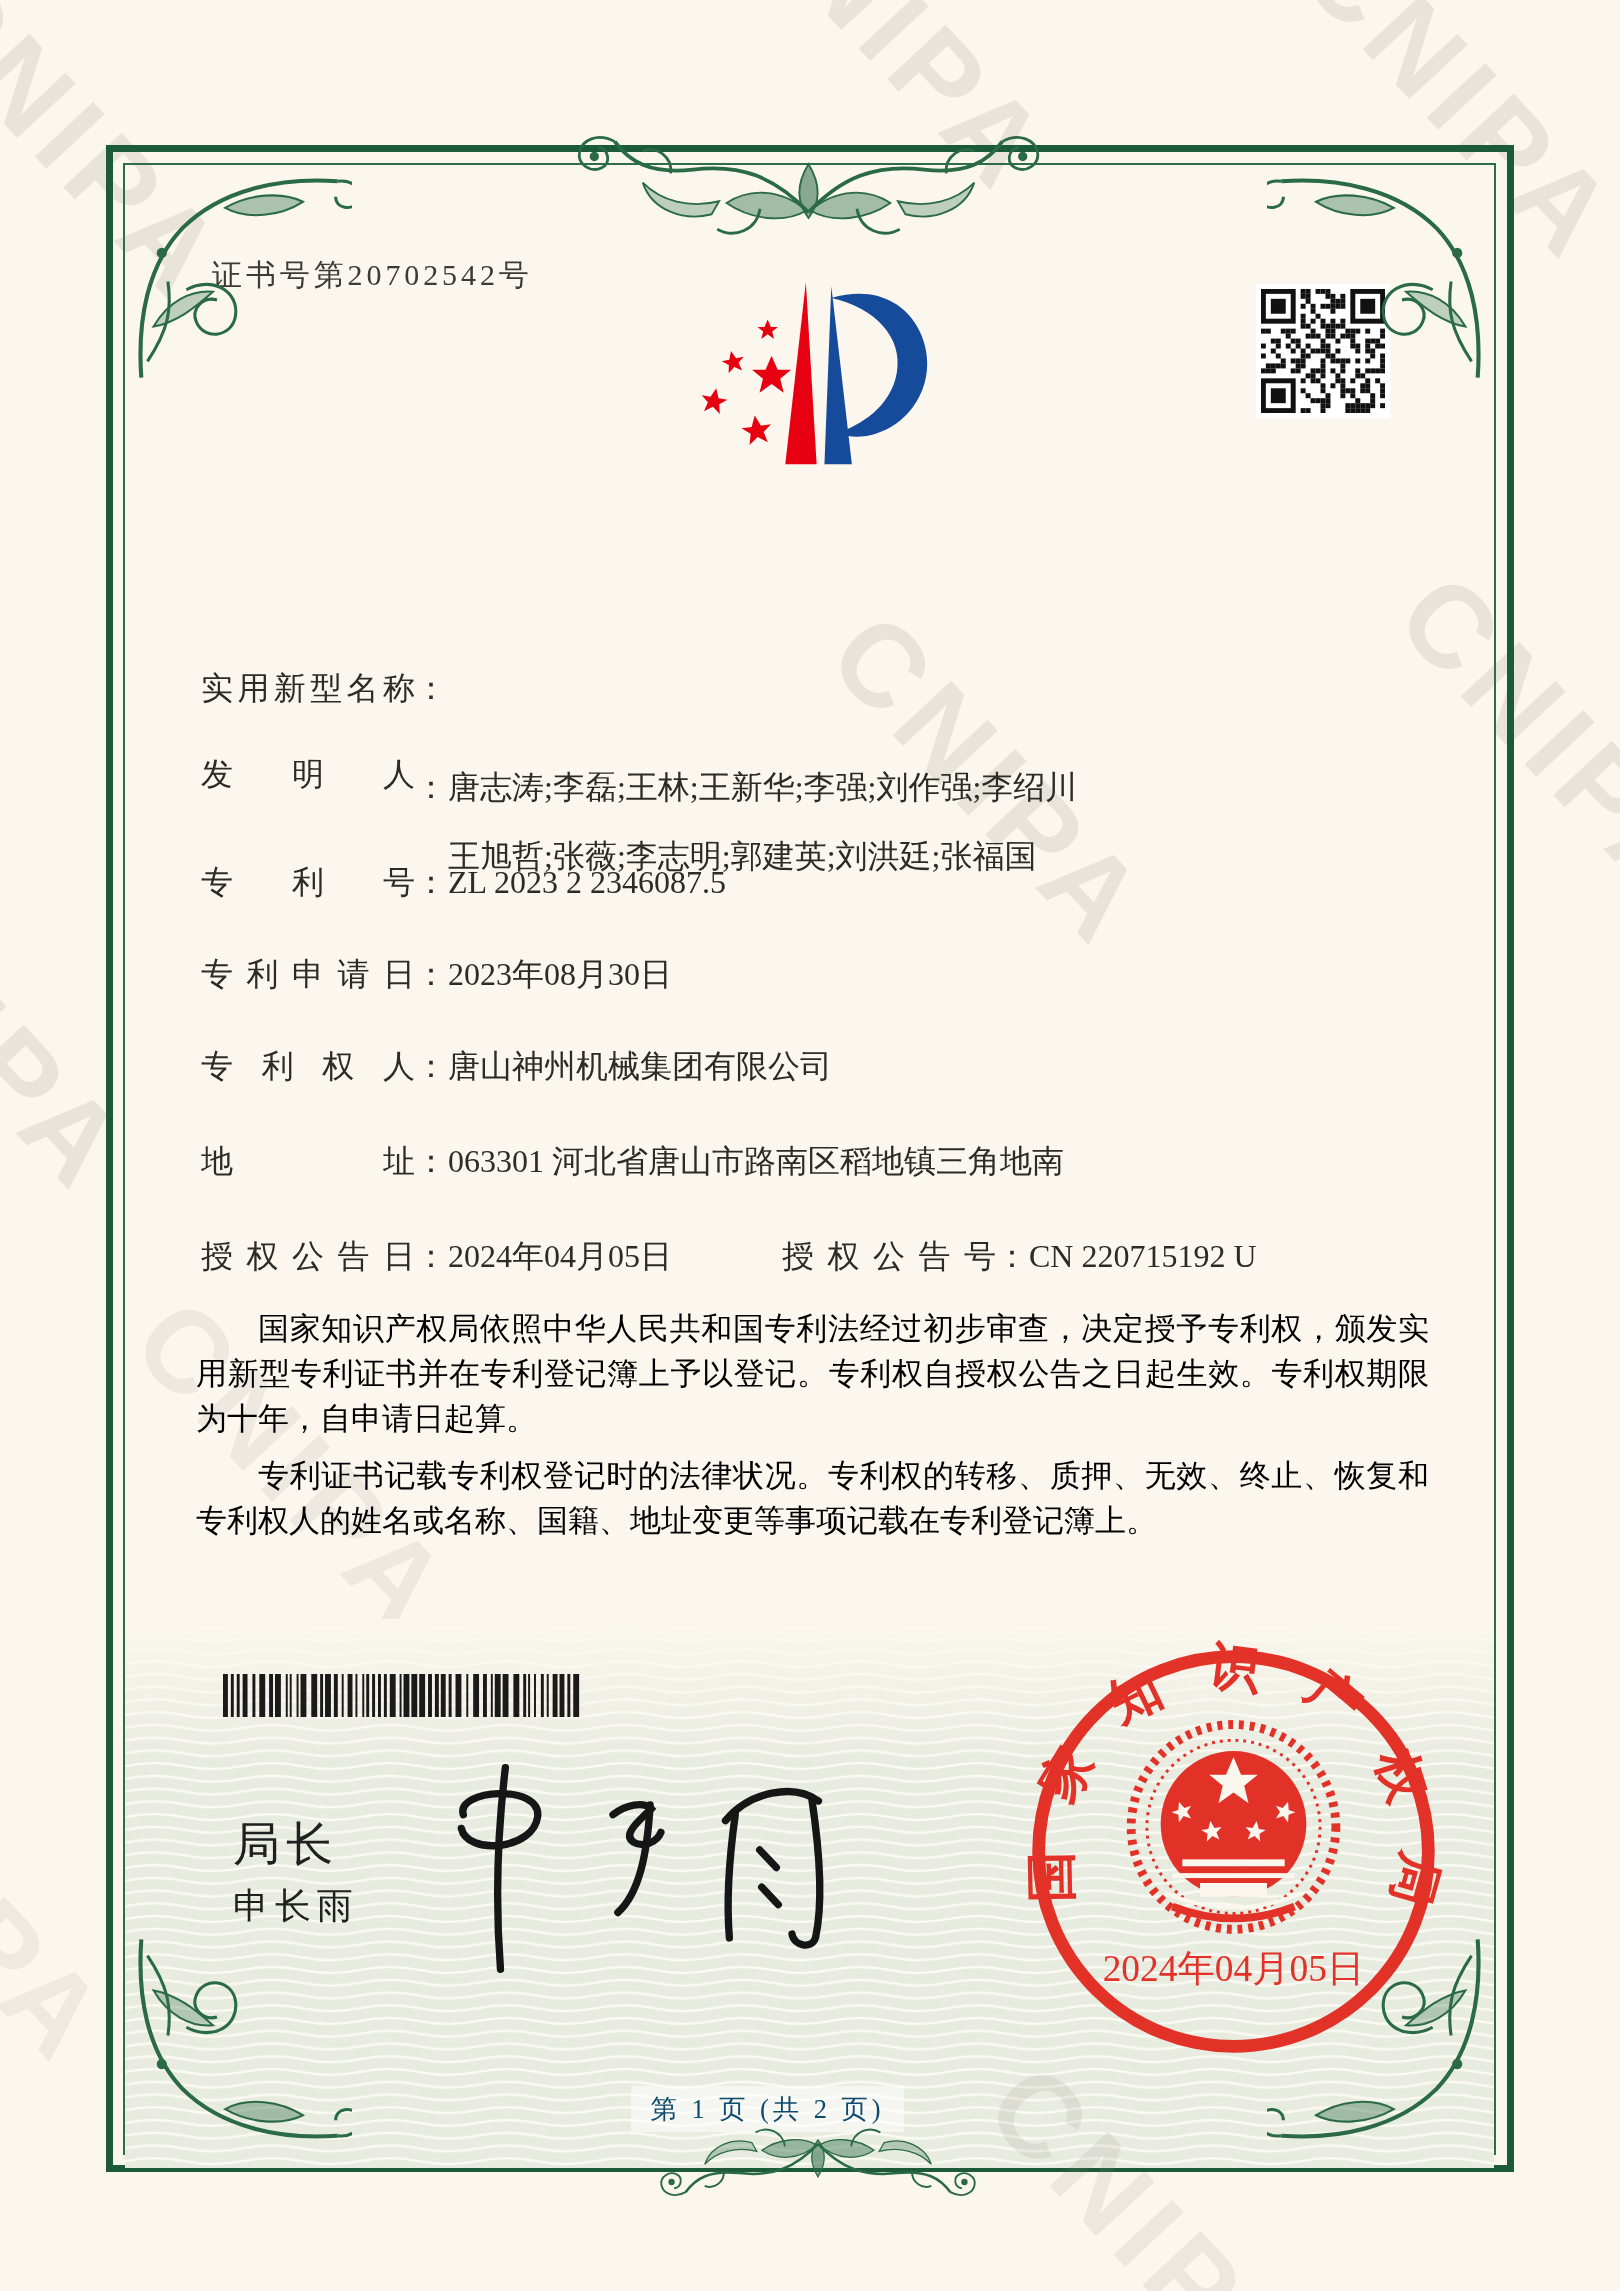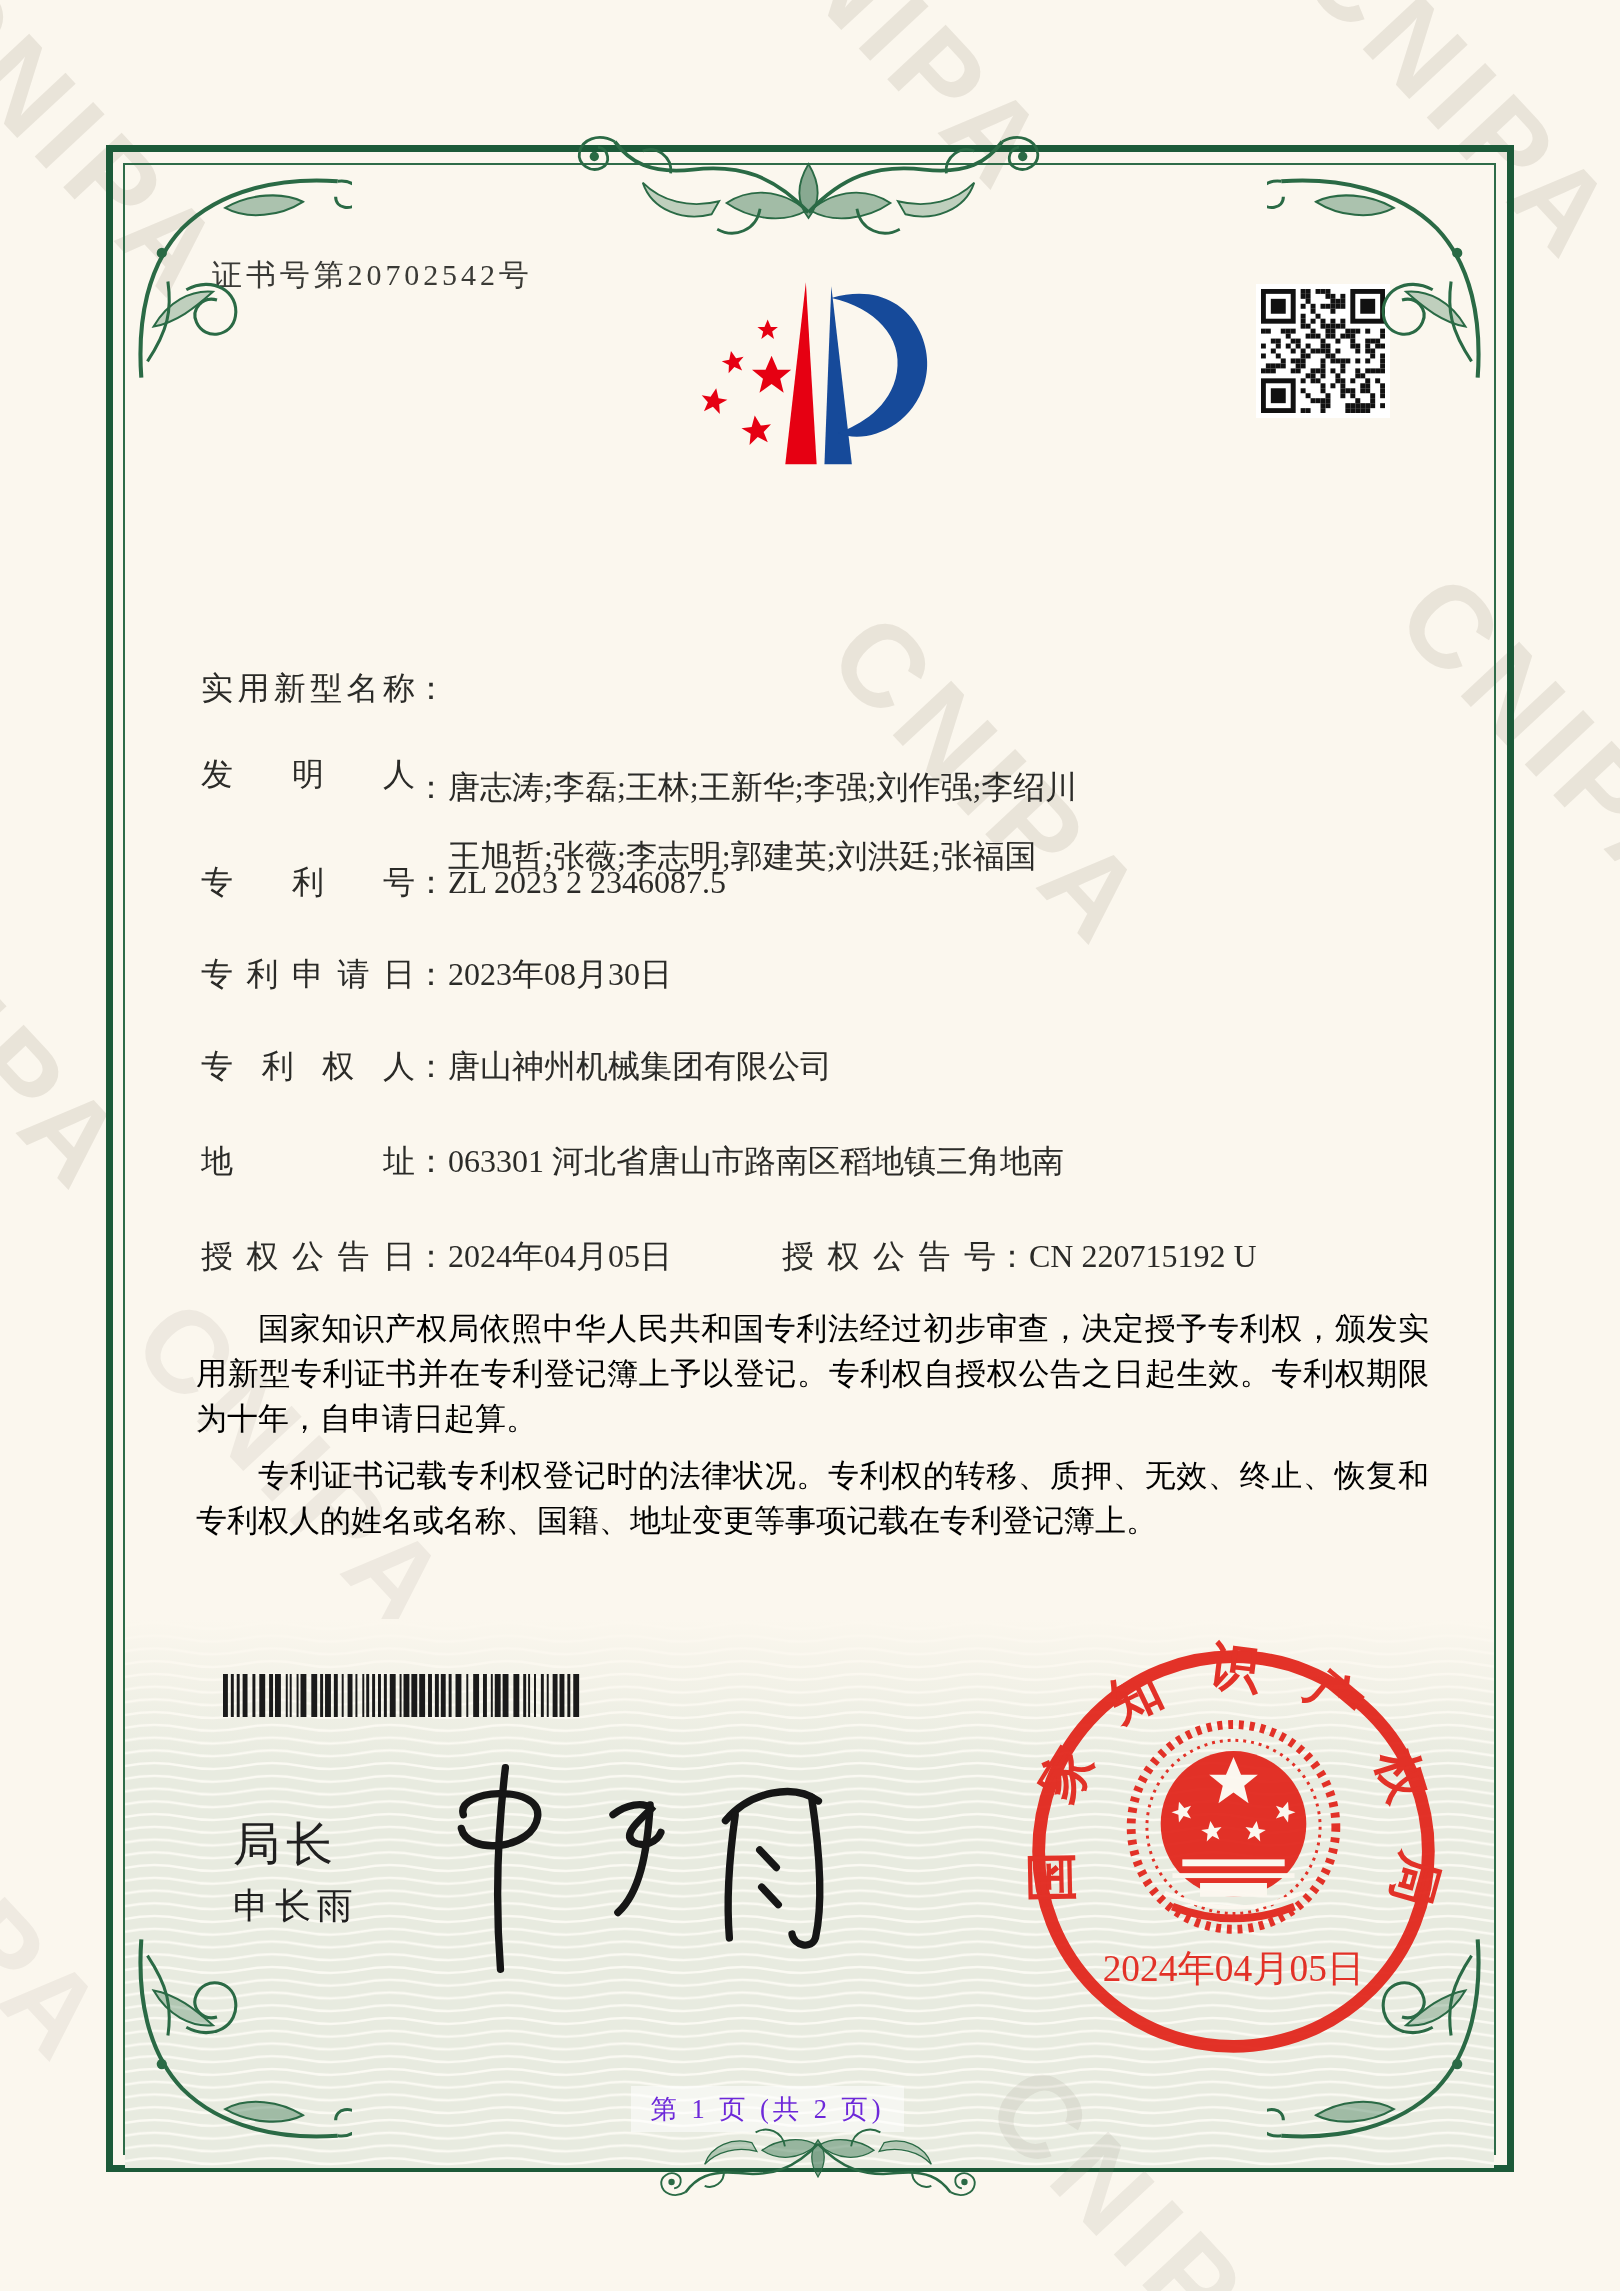--- a/index.html
+++ b/index.html
@@ -53,21 +53,21 @@
   
   .barcode { position:absolute; left:223px; top:1674px; width:363px; height:43px; z-index:3; }
   .sig-title { position:absolute; left:233px; top:1813px; z-index:3;
     font-family:"Liberation Sans","DejaVu Sans",sans-serif; font-size:47px; letter-spacing:5.9px; color:#202020; }
   .sig-name  { position:absolute; left:233px; top:1882px; z-index:3;
     font-family:"Liberation Sans","DejaVu Sans",sans-serif; font-size:36px; letter-spacing:5.9px; color:#202020; }
   .signature { position:absolute; left:412px; top:1756px; width:490px; height:225px; z-index:4; }
   .seal { position:absolute; left:1017px; top:1635px; width:433px; height:433px; z-index:5; opacity:.94; }
   .page-info-wrap { position:absolute; left:390px; top:2086px; width:755px; z-index:3; text-align:center; }
   .page-info { display:inline-block; background:rgba(255,255,255,.55); padding:4.9px 19.6px;
-    font-size:26.5px; letter-spacing:3.9px; color:#6d28d9; }
+    font-size:26.5px; letter-spacing:3.9px; color:#0c4a6e; }
   .cont-strip { position:absolute; left:289px; top:2184px; width:1000px; height:94px; z-index:3;
     background:#fefcf6; text-align:center; line-height:94px; }
   .cont-text { font-size:33px; letter-spacing:13.7px; color:#232320; }
 </style>
 </head>
 <body>
 
 <div id="page">
 
   <svg width="0" height="0" style="position:absolute" aria-hidden="true">

